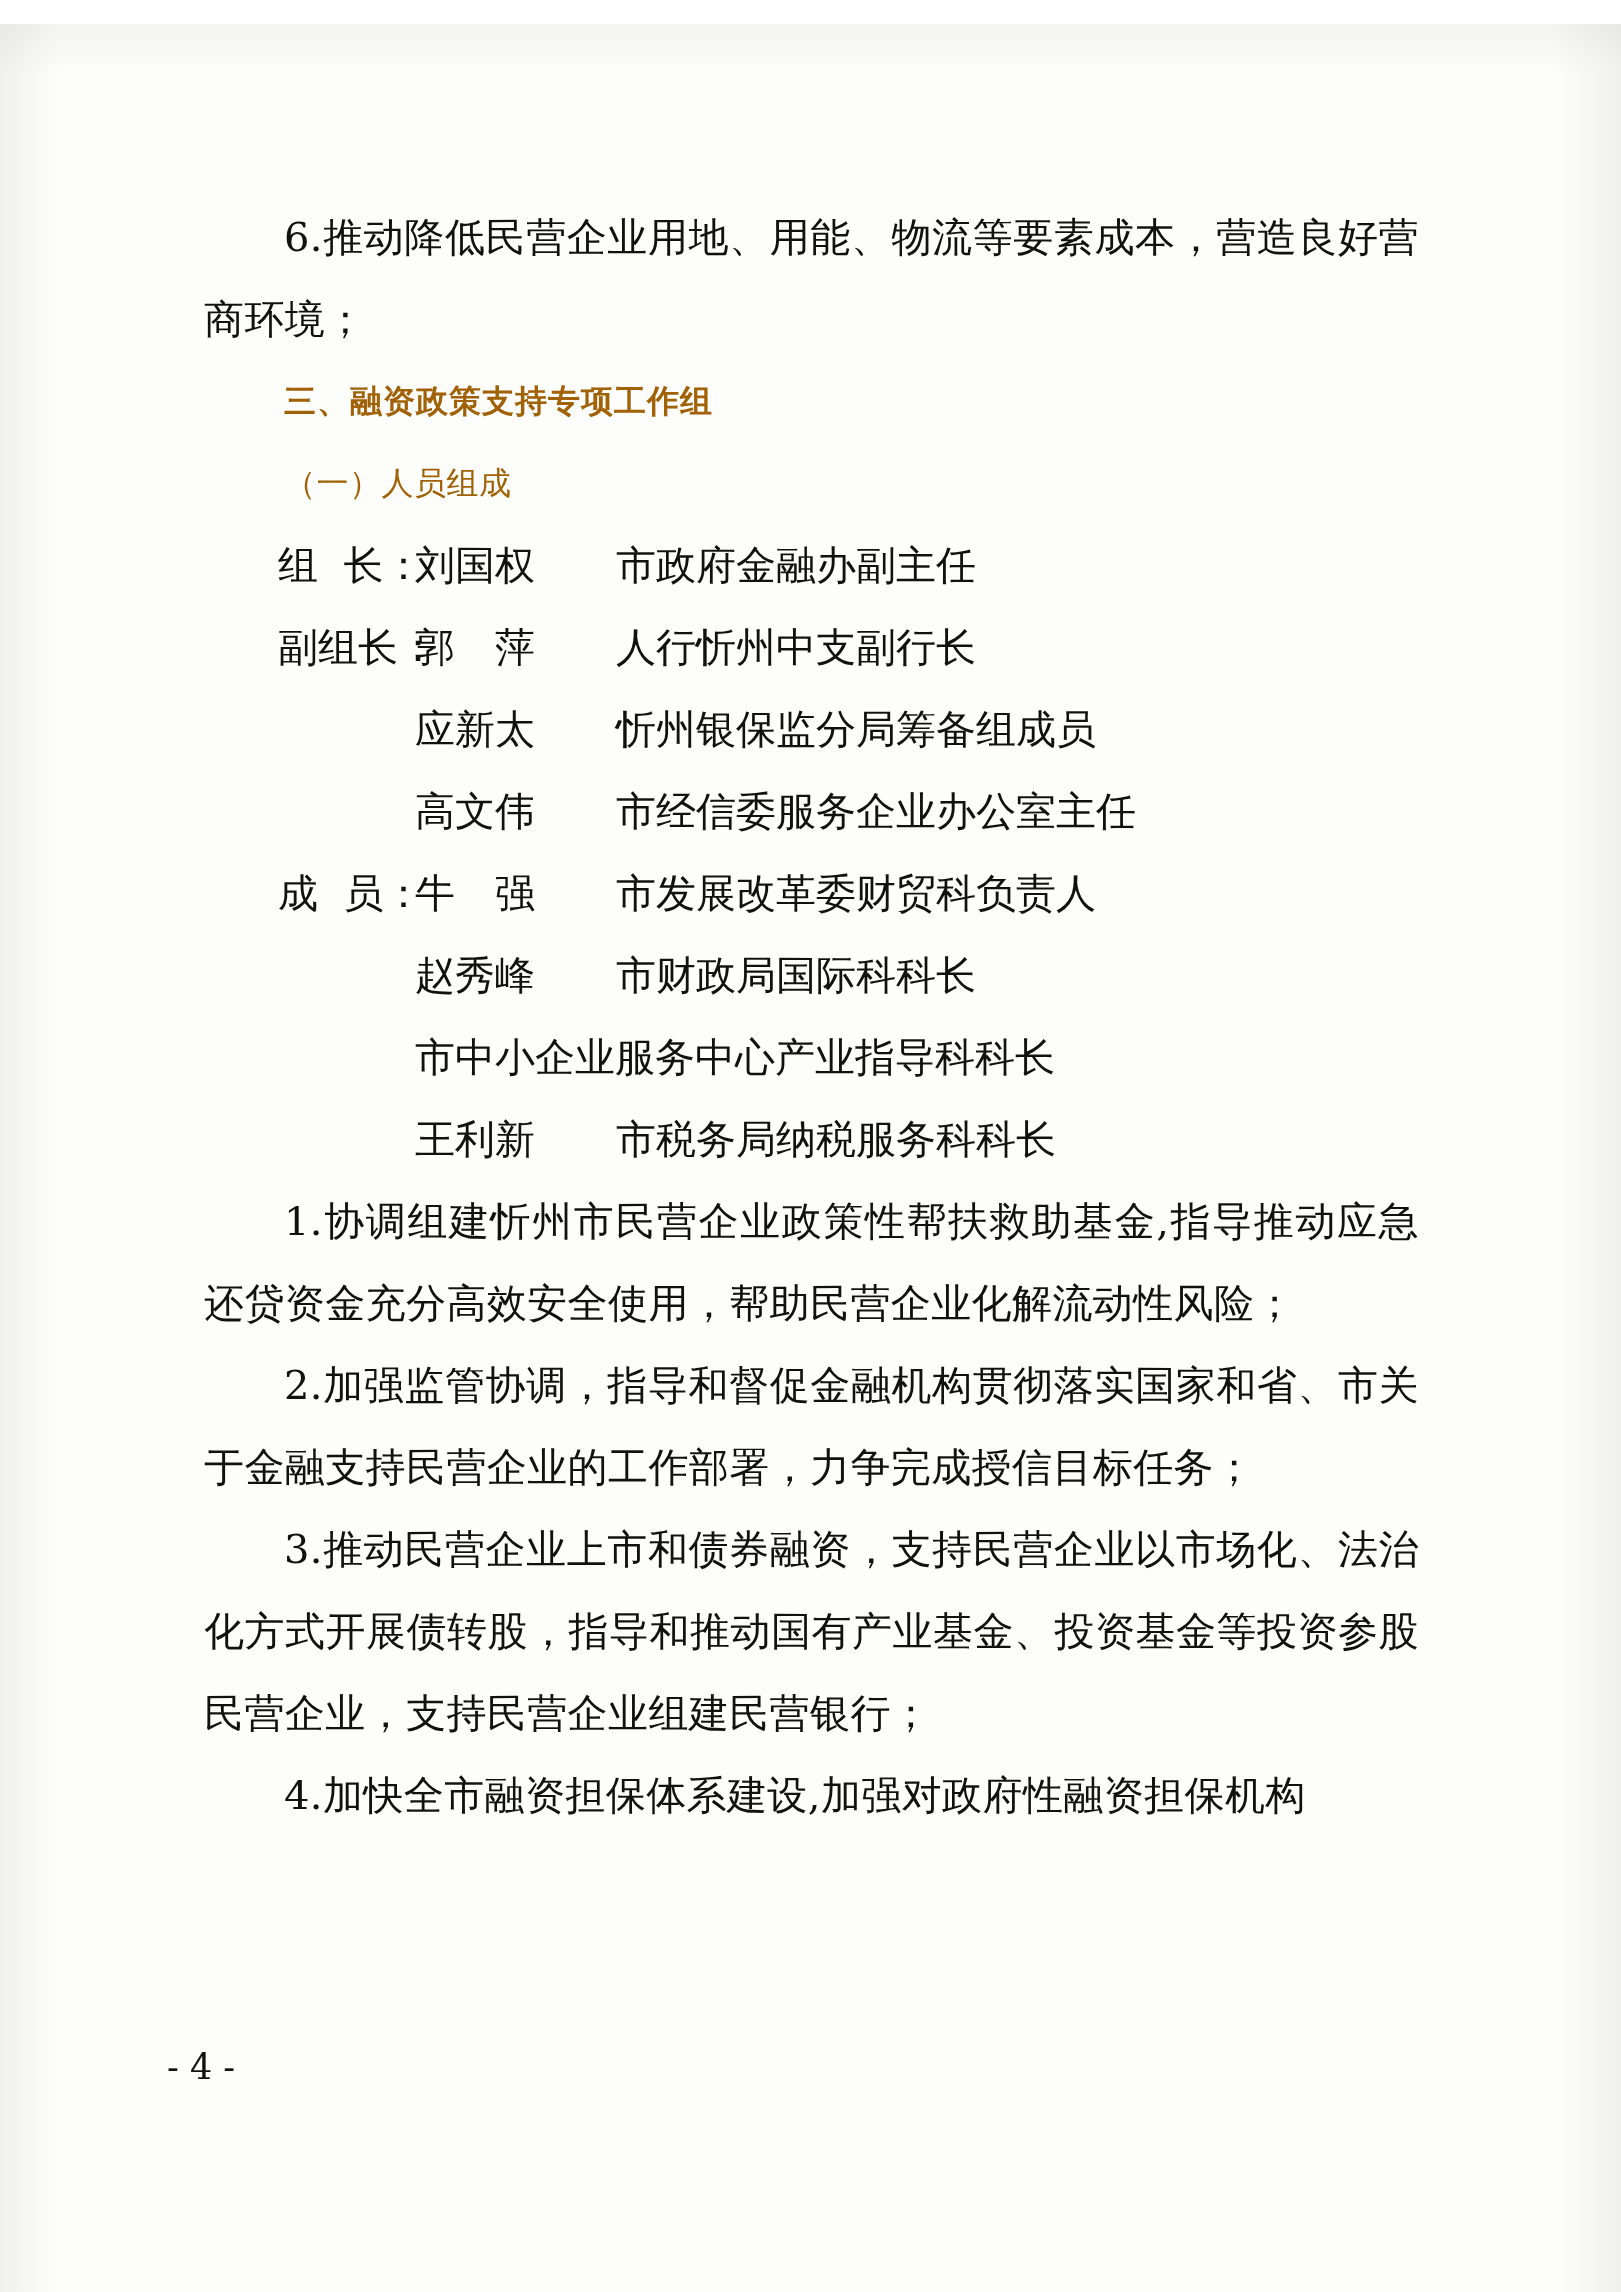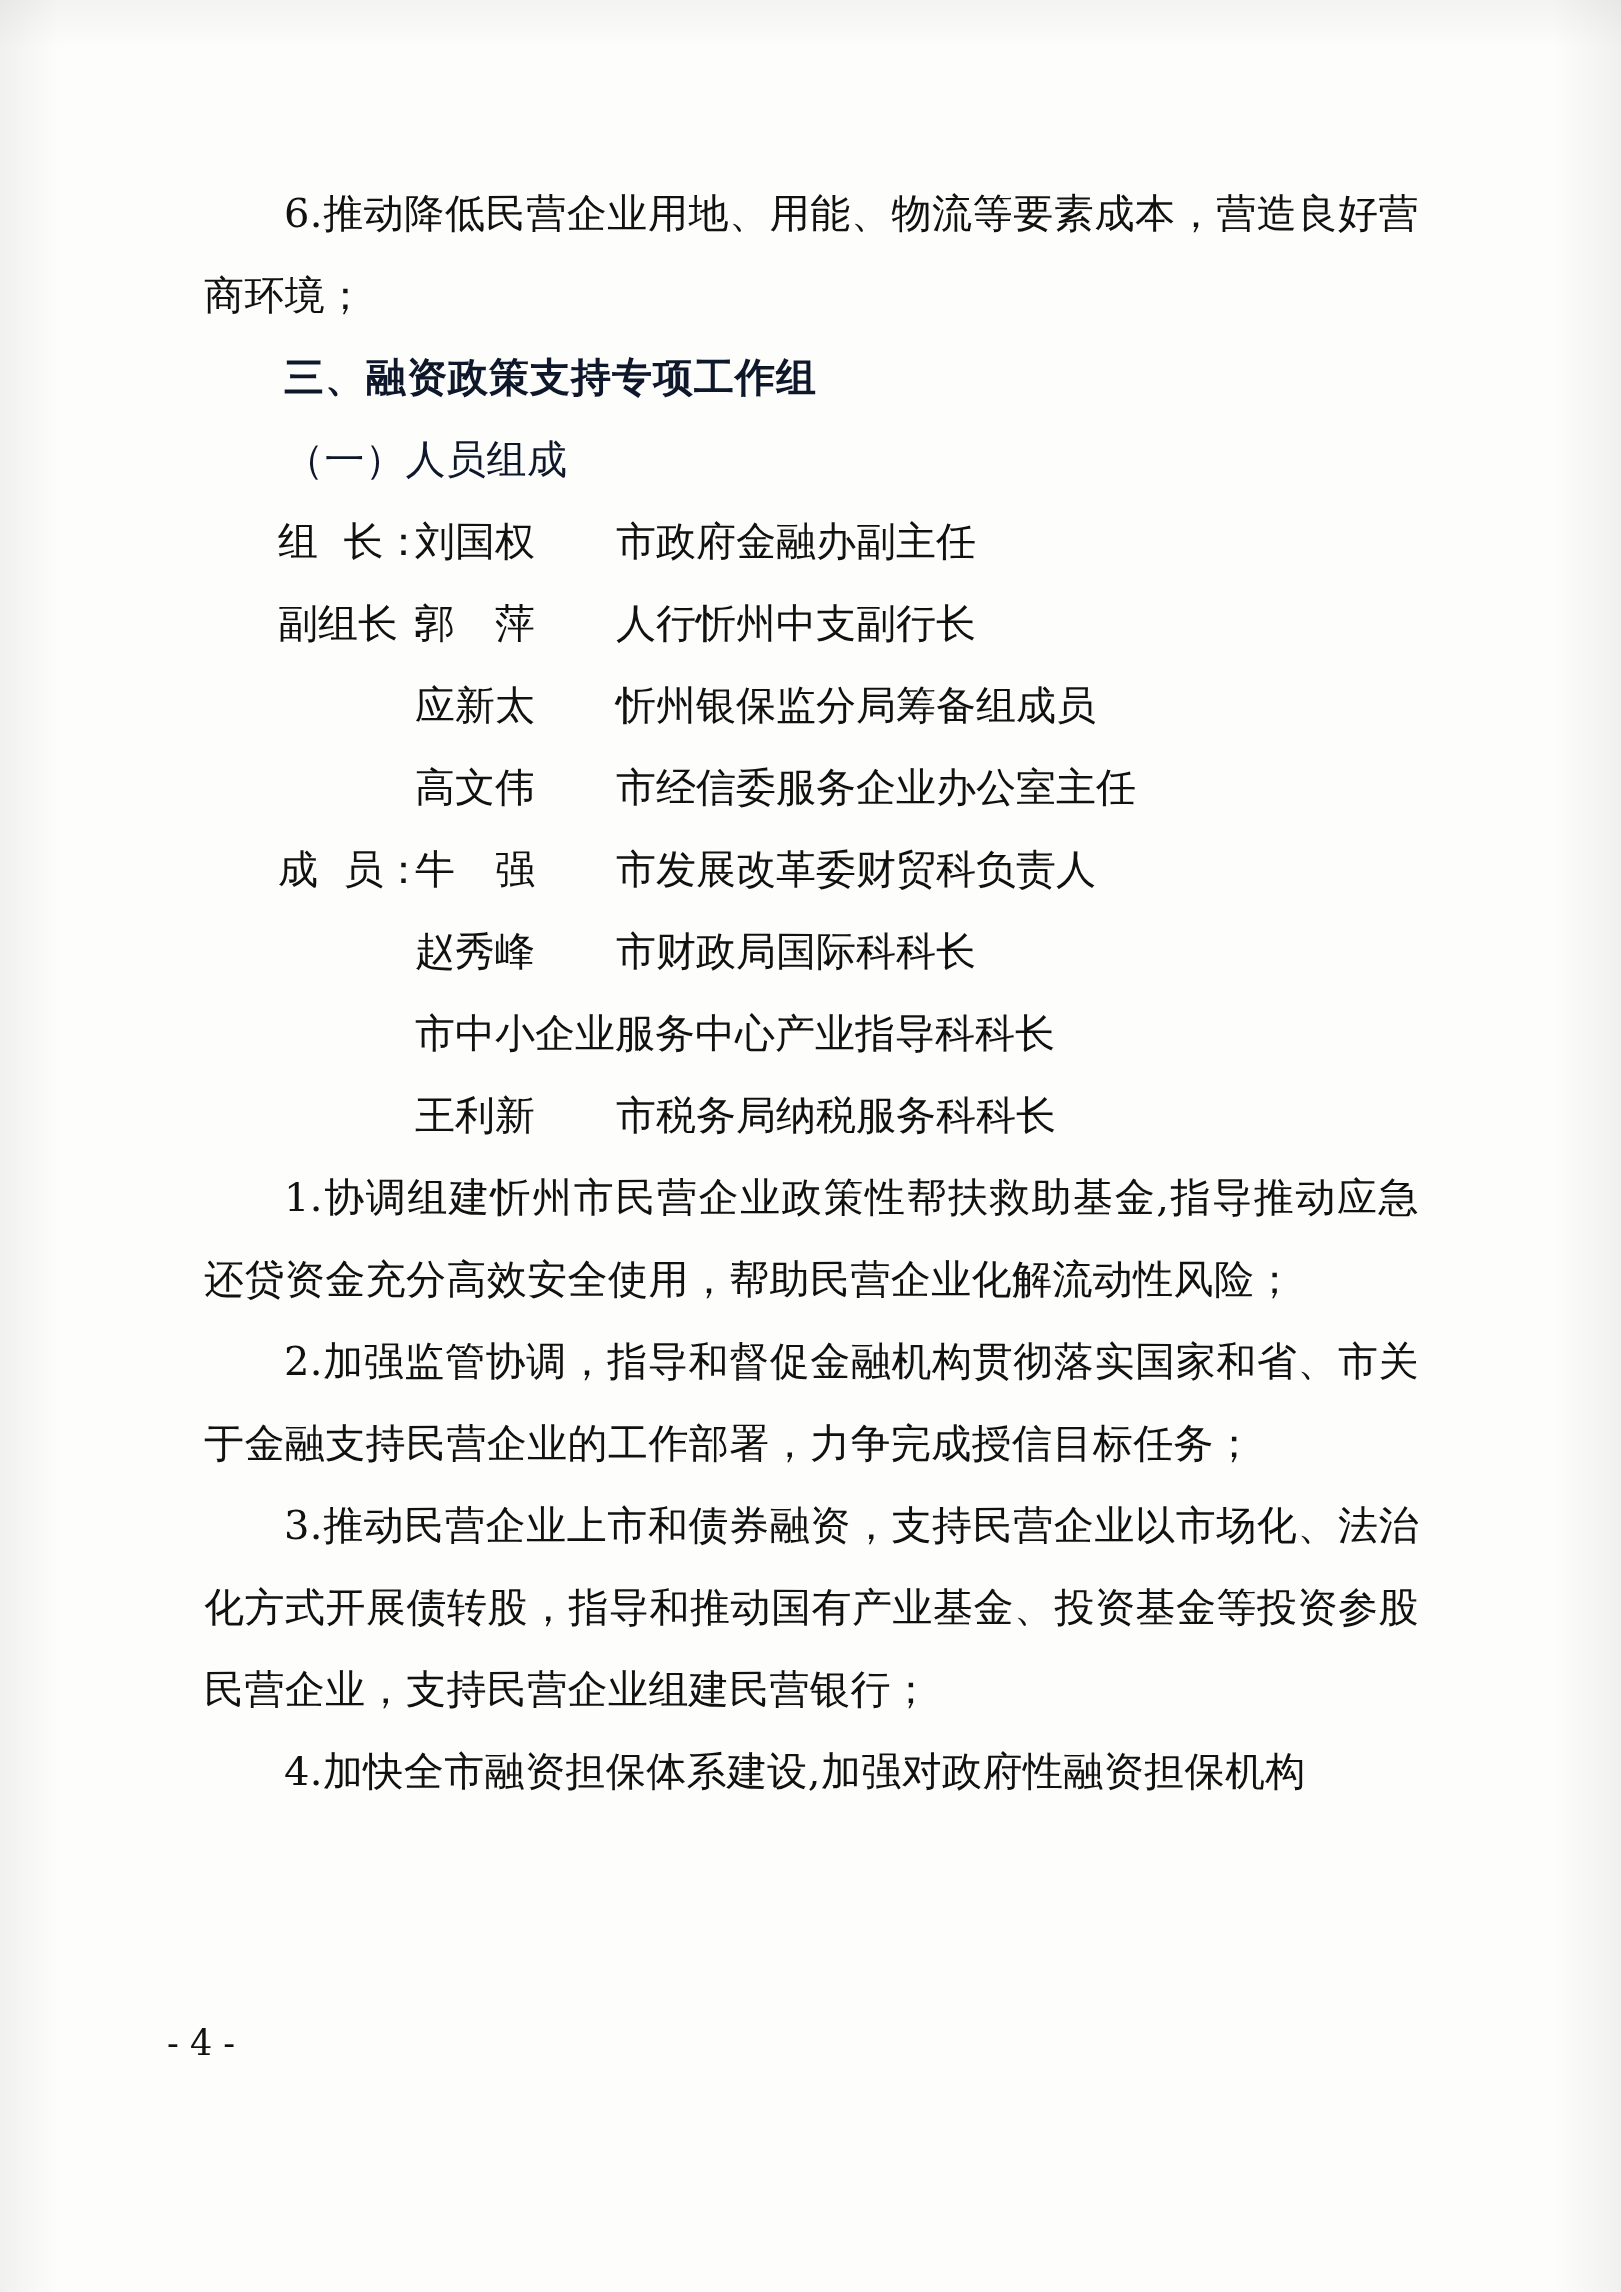--- a/index.html
+++ b/index.html
@@ -12,31 +12,32 @@
     height: 2293px;
     position: relative;
     font-family: "DejaVu Sans", "Liberation Sans", sans-serif;
     overflow: hidden;
   }
   
   .page {
     position: absolute;
     inset: 0;
     background: #fdfdfb;
+    margin-top: 24px;
   }
   .content {
     position: absolute;
     left: 204px;
     top: 172px;
     width: 1215px;
   }
   .line {
-    font-size: 40px;
+    font-size: 32px;
     line-height: 82px;
-    color: #0f172a;
+    color: #a16207;
     letter-spacing: 0.5px;
     white-space: pre;
     font-family: "DejaVu Serif", "Liberation Serif", serif;
   }
   .heading {
     font-weight: bold;
     text-indent: 80px;
     letter-spacing: 1px;
   }
   .subheading {

